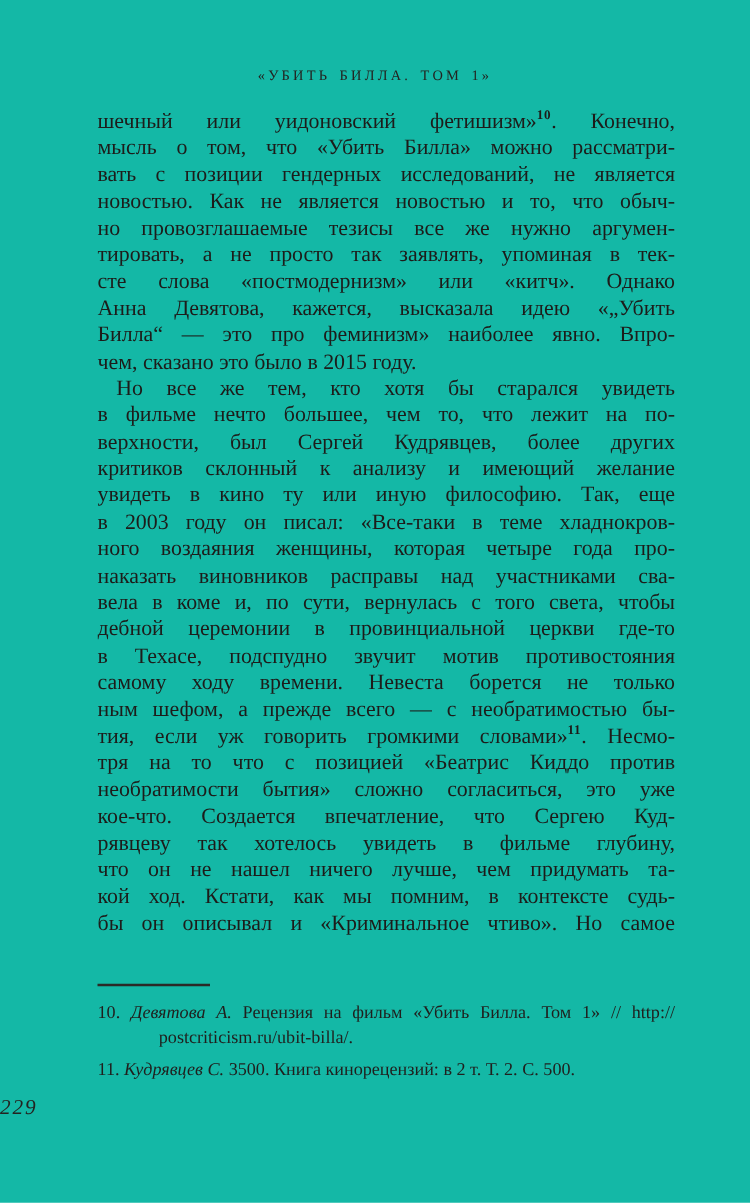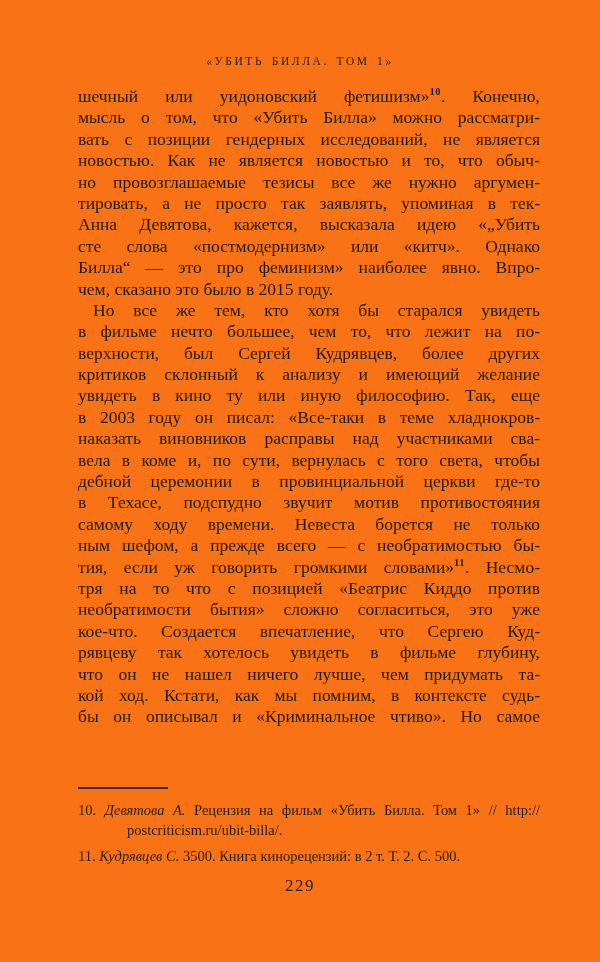--- a/index.html
+++ b/index.html
@@ -5,21 +5,21 @@
   html, body { margin: 0; padding: 0; }
   body {
     width: 600px; height: 962px;
     background: #ffffff;
     font-family: "Liberation Serif", "DejaVu Serif", serif;
     color: #1d1c1a;
   }
   .page {
     position: relative;
     width: 600px; height: 962px;
-    background: #f97316;
+    background: #14b8a6;
     overflow: hidden;
   }
   .running-head {
     position: absolute;
     top: 55px; left: 0; width: 100%;
     text-align: center;
     font-size: 11.5px;
     letter-spacing: 2.6px;
     word-spacing: 2px;
     color: #242320;
@@ -62,50 +62,51 @@
   .fn { margin: 0 0 7px 0; }
   .fn-first {
     text-align: justify;
     text-align-last: justify;
   }
   .fn .author { font-style: italic; }
   .fn-line2 { padding-left: 49px; }
   .page-number {
     position: absolute;
     top: 876px; left: 0; width: 100%;
-    text-align: center;
     font-size: 17px;
     letter-spacing: 1.5px;
     color: #242320;
+    font-style: italic;
   }
 </style>
 </head>
 <body>
 
 <div class="page">
 
   <div class="running-head">«УБИТЬ БИЛЛА. ТОМ 1»</div>
 
   <div class="text-block">
     <div class="line"><span>шечный или уидоновский фетишизм»</span><span class="sup">10</span><span>. Конечно,</span></div>
     <div class="line">мысль о том, что «Убить Билла» можно рассматри-</div>
     <div class="line">вать с позиции гендерных исследований, не является</div>
     <div class="line">новостью. Как не является новостью и то, что обыч-</div>
     <div class="line">но провозглашаемые тезисы все же нужно аргумен-</div>
     <div class="line">тировать, а не просто так заявлять, упоминая в тек-</div>
+    <div class="line">сте слова «постмодернизм» или «китч». Однако</div>
     <div class="line">Анна Девятова, кажется, высказала идею «„Убить</div>
-    <div class="line">сте слова «постмодернизм» или «китч». Однако</div>
     <div class="line">Билла“ — это про феминизм» наиболее явно. Впро-</div>
     <div class="line noj">чем, сказано это было в 2015 году.</div>
     <div class="line indent">Но все же тем, кто хотя бы старался увидеть</div>
     <div class="line">в фильме нечто большее, чем то, что лежит на по-</div>
     <div class="line">верхности, был Сергей Кудрявцев, более других</div>
     <div class="line">критиков склонный к анализу и имеющий желание</div>
     <div class="line">увидеть в кино ту или иную философию. Так, еще</div>
     <div class="line">в 2003 году он писал: «Все-таки в теме хладнокров-</div>
+    <div class="line">ного воздаяния женщины, которая четыре года про-</div>
     <div class="line">наказать виновников расправы над участниками сва-</div>
     <div class="line">вела в коме и, по сути, вернулась с того света, чтобы</div>
     <div class="line">дебной церемонии в провинциальной церкви где-то</div>
     <div class="line">в Техасе, подспудно звучит мотив противостояния</div>
     <div class="line">самому ходу времени. Невеста борется не только</div>
     <div class="line">ным шефом, а прежде всего — с необратимостью бы-</div>
     <div class="line"><span>тия, если уж говорить громкими словами»</span><span class="sup">11</span><span>. Несмо-</span></div>
     <div class="line">тря на то что с позицией «Беатрис Киддо против</div>
     <div class="line">необратимости бытия» сложно согласиться, это уже</div>
     <div class="line">кое-что. Создается впечатление, что Сергею Куд-</div>

